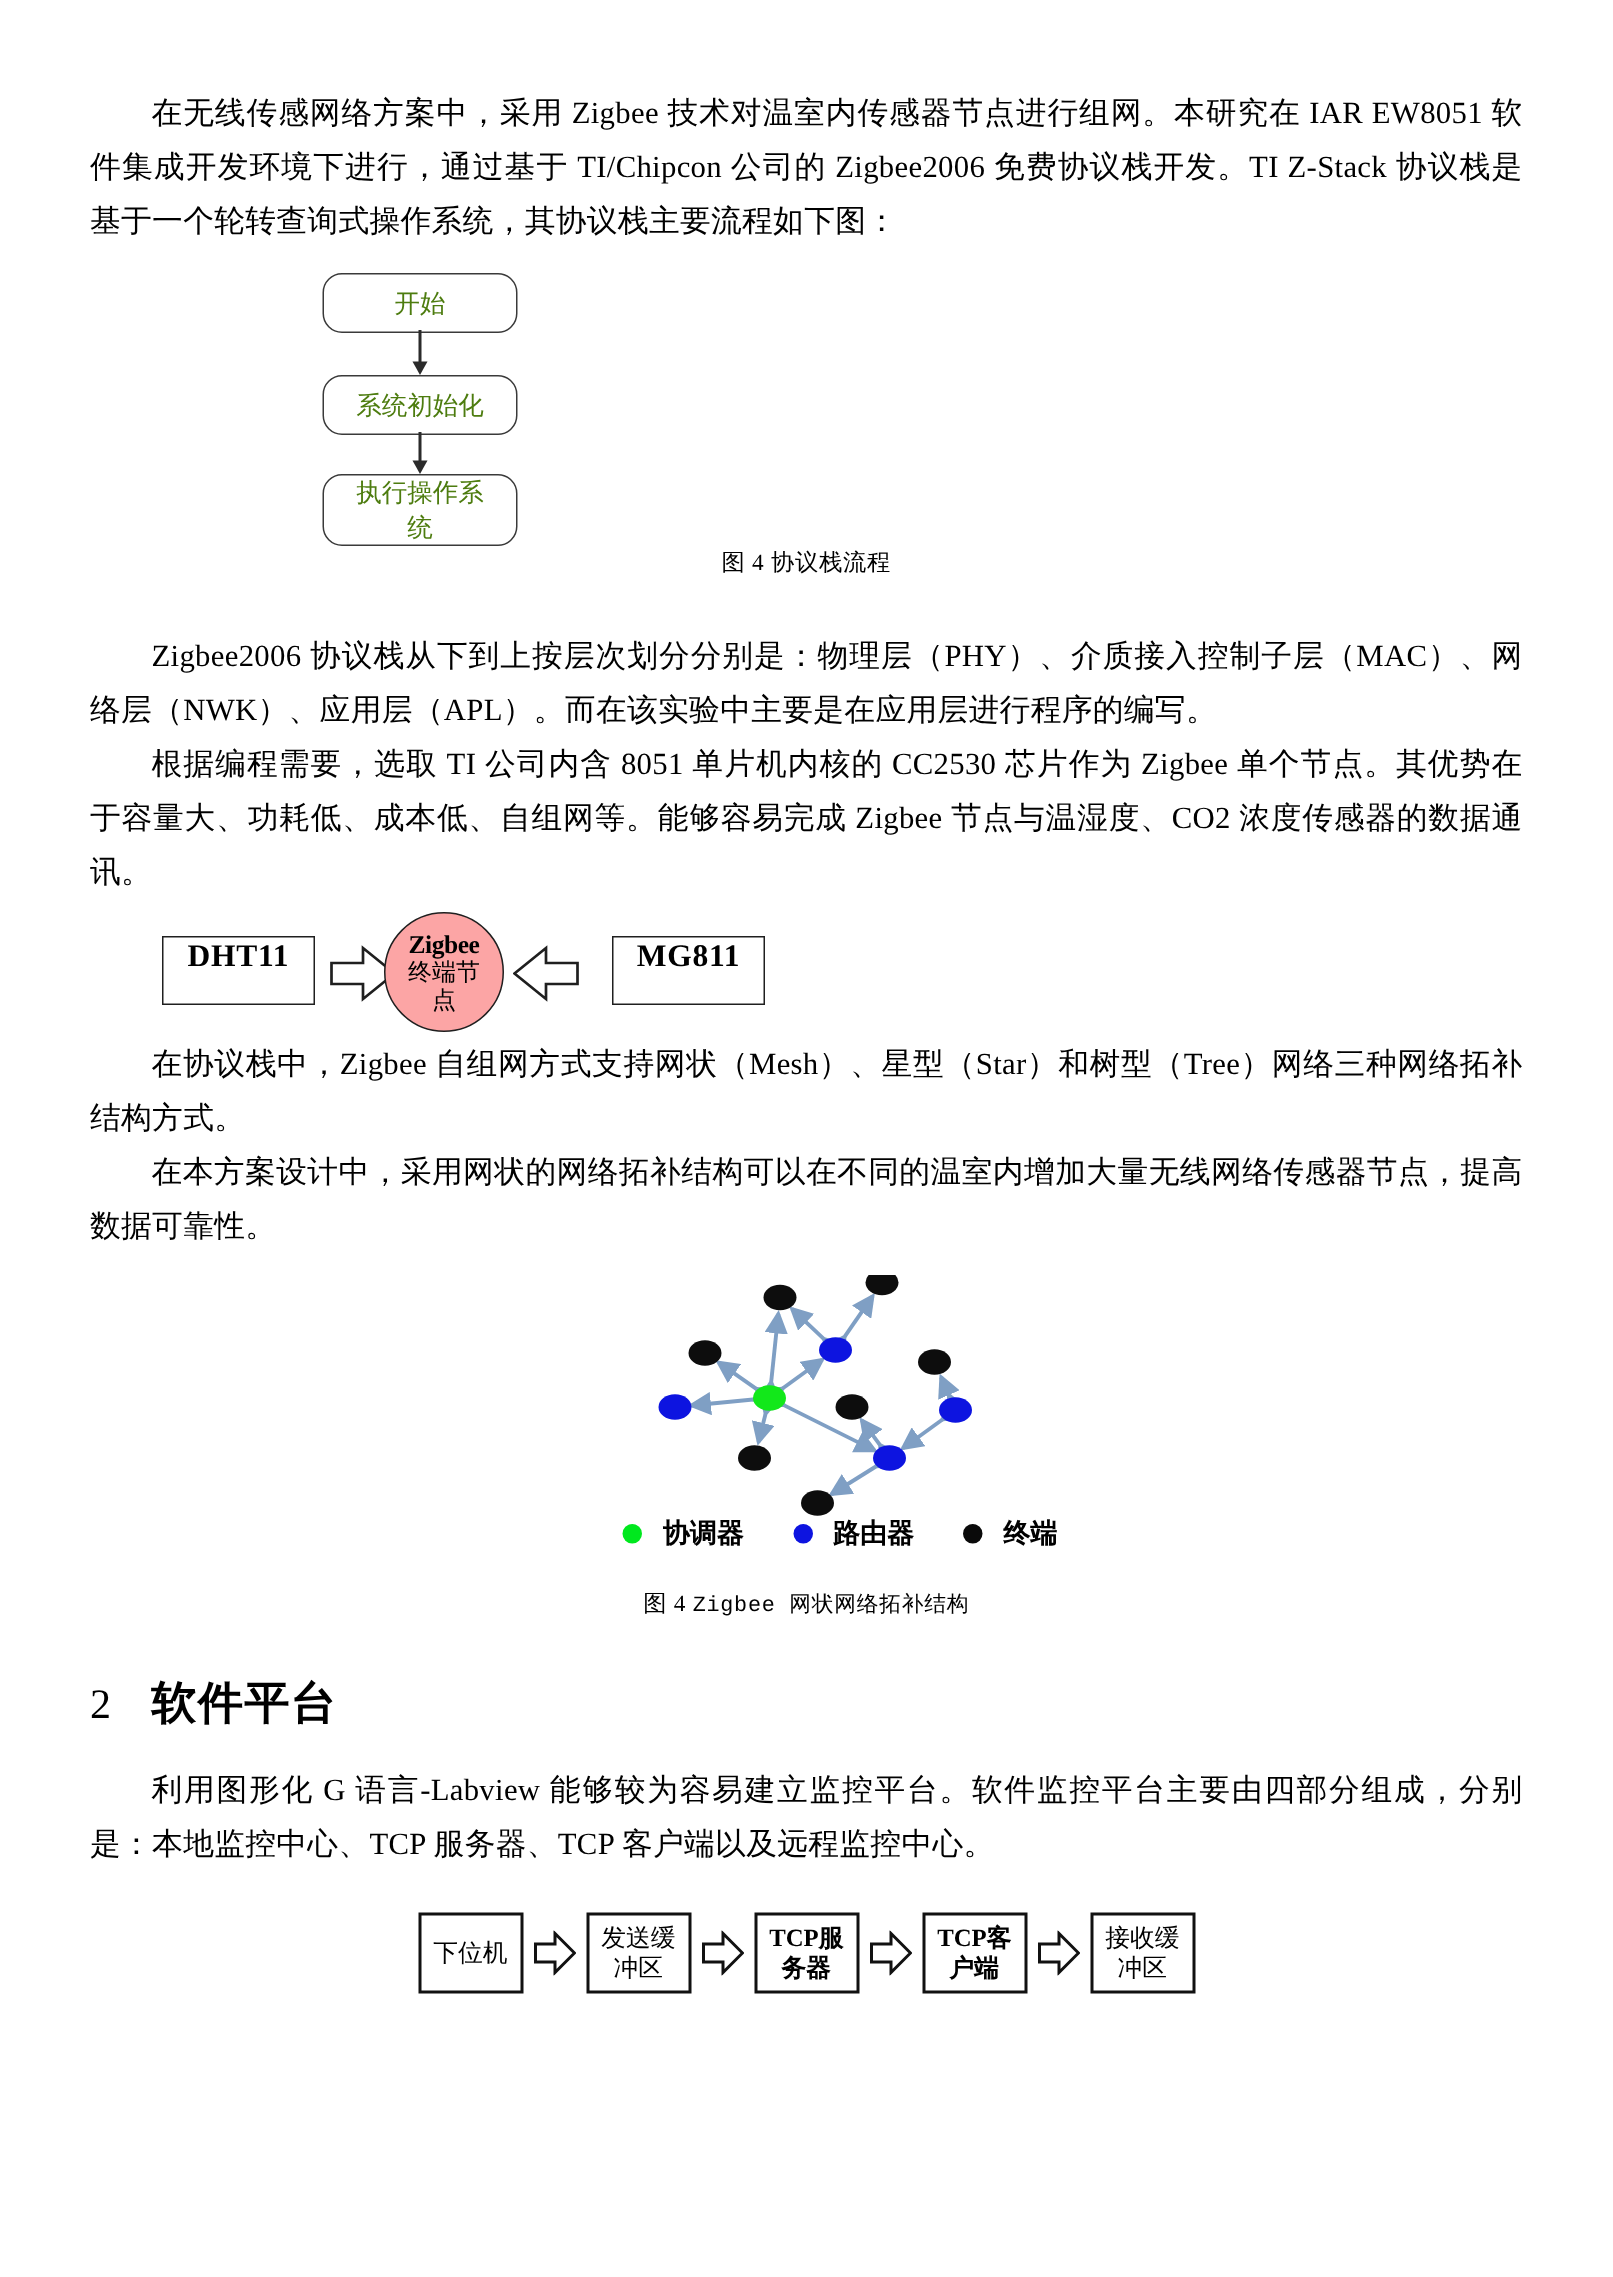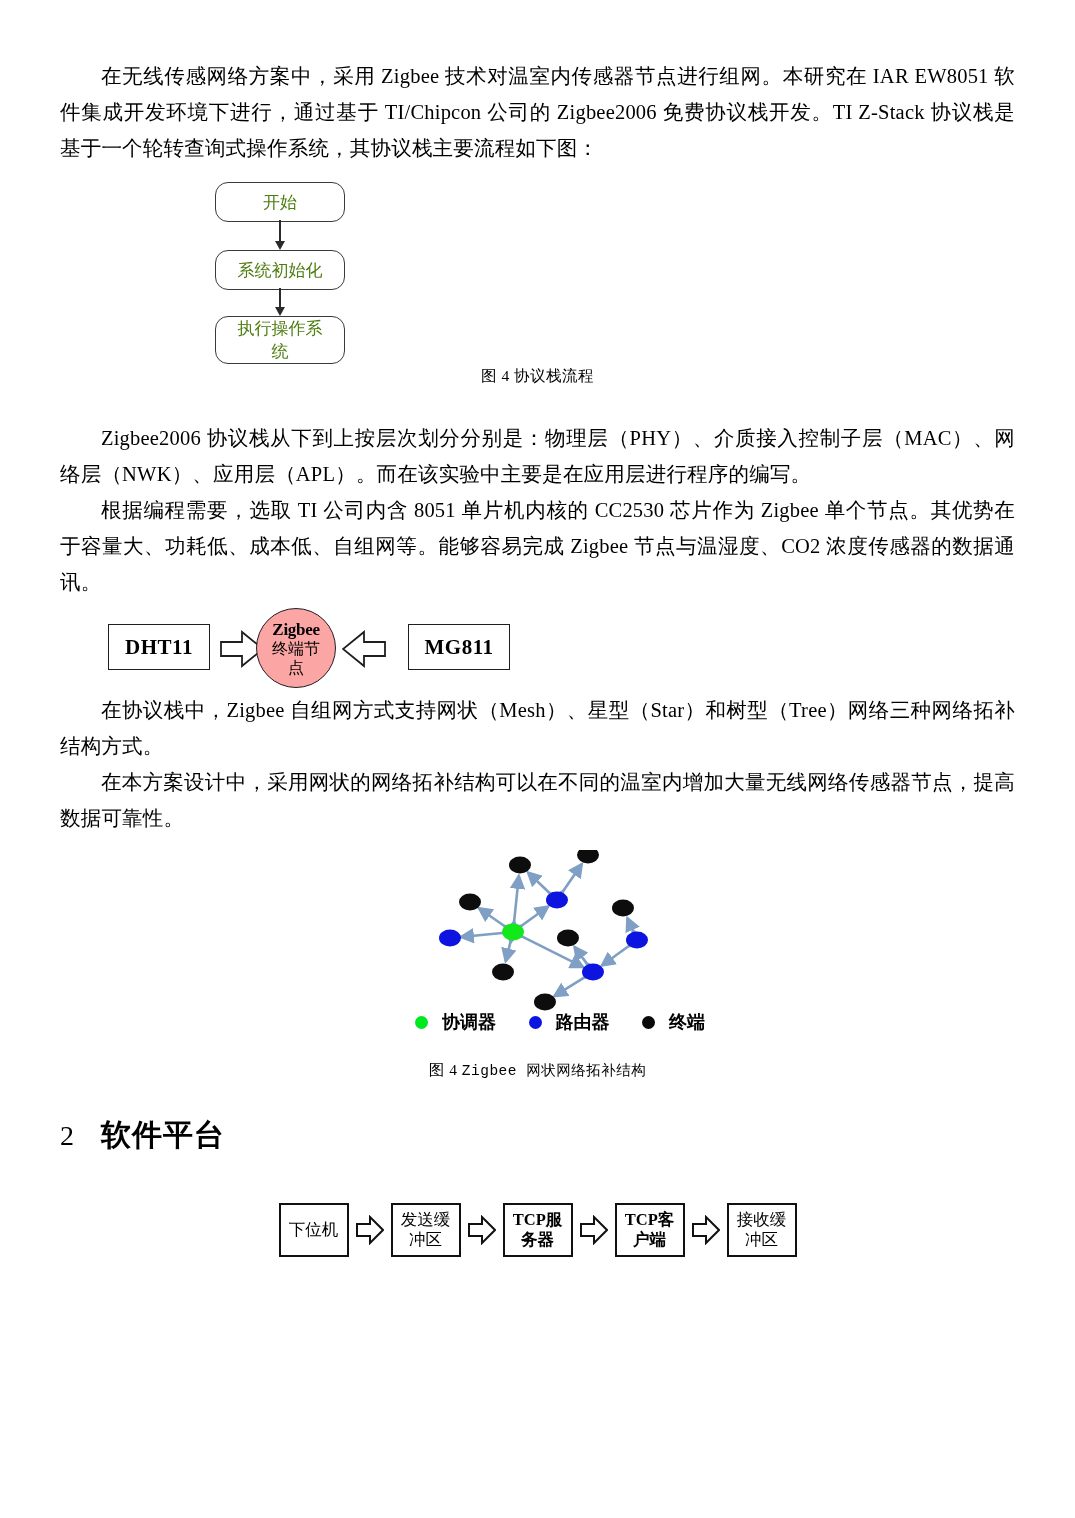--- a/index.html
+++ b/index.html
@@ -115,21 +115,20 @@
     height: 78px;
   }
   .zig-box {
     position: absolute;
     top: 14px;
     width: 100px;
     height: 44px;
     border: 1.6px solid #1f1f1f;
     background: #fff;
     display: flex;
-    align-items: center;
     justify-content: center;
     font-family: "Liberation Serif", "DejaVu Serif", serif;
     font-weight: bold;
     font-size: 21px;
     letter-spacing: 0.5px;
   }
   .zig-box.left  { left: 48px; }
   .zig-box.right { left: 348px; }
   .zig-circle {
     position: absolute;
@@ -338,20 +337,21 @@
       </div>
     </div>
     <p class="caption"><span>图 4 </span><span class="caption-mono">Zigbee 网状网络拓补结构</span></p>
 
     <div style="height:34px"></div>
     <h2 class="section-heading">
       <span class="num">2</span><span>软件平台</span>
     </h2>
 
     <div style="height:20px"></div>
+    <p class="para">利用图形化 G 语言-Labview 能够较为容易建立监控平台。软件监控平台主要由四部分组成，分别是：本地监控中心、TCP 服务器、TCP 客户端以及远程监控中心。</p>
 
 
     <div style="height:24px"></div>
     <div class="tcp-flow" id="tcp-flow">
         <div class="tcp-box">
           <span class="ln">下位机</span>
         </div>
         <span class="tcp-arrow">
           <svg width="28" height="30" viewBox="0 0 28 30">
             <polygon points="1,9 14,9 14,2 27,15 14,28 14,21 1,21" fill="#ffffff" stroke="#111111" stroke-width="2"></polygon>

